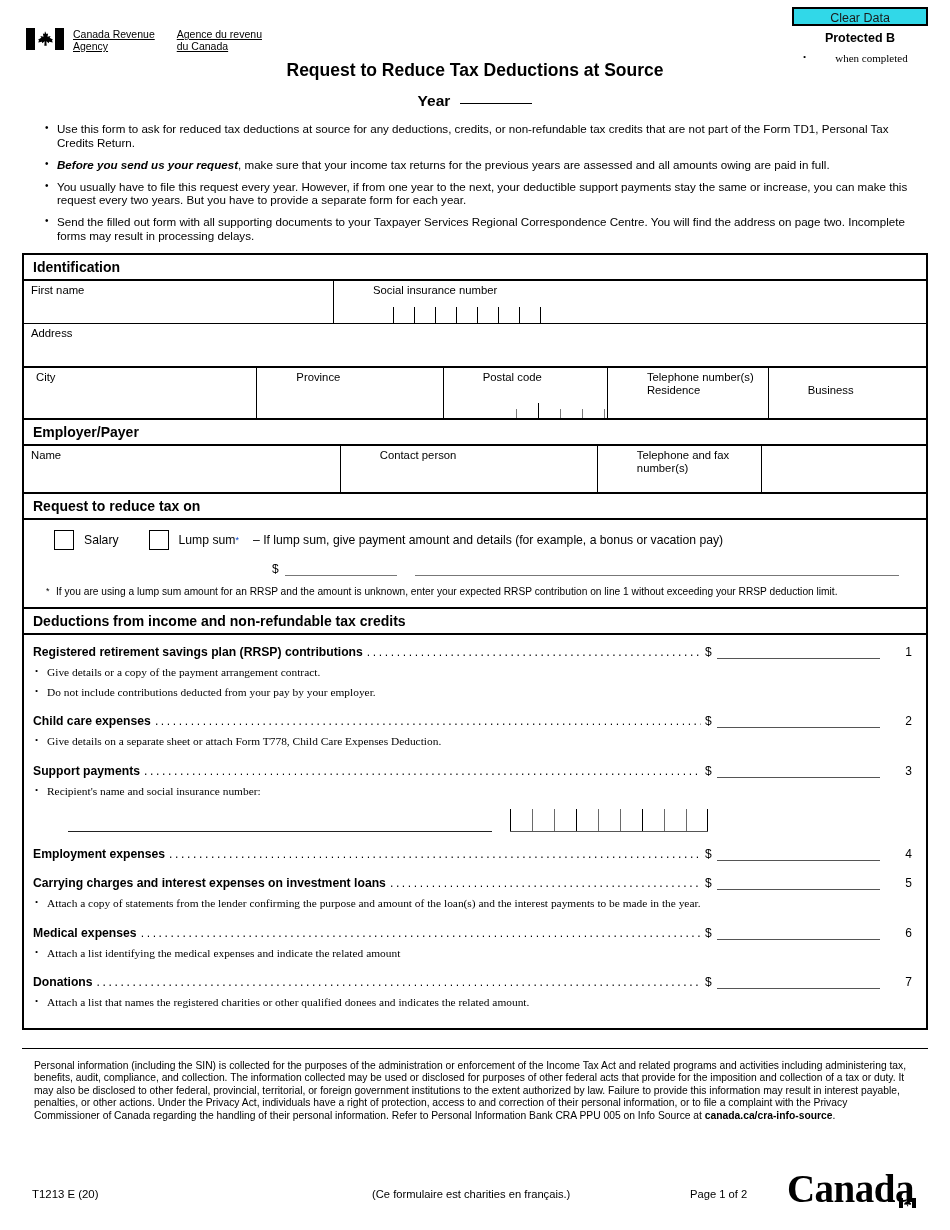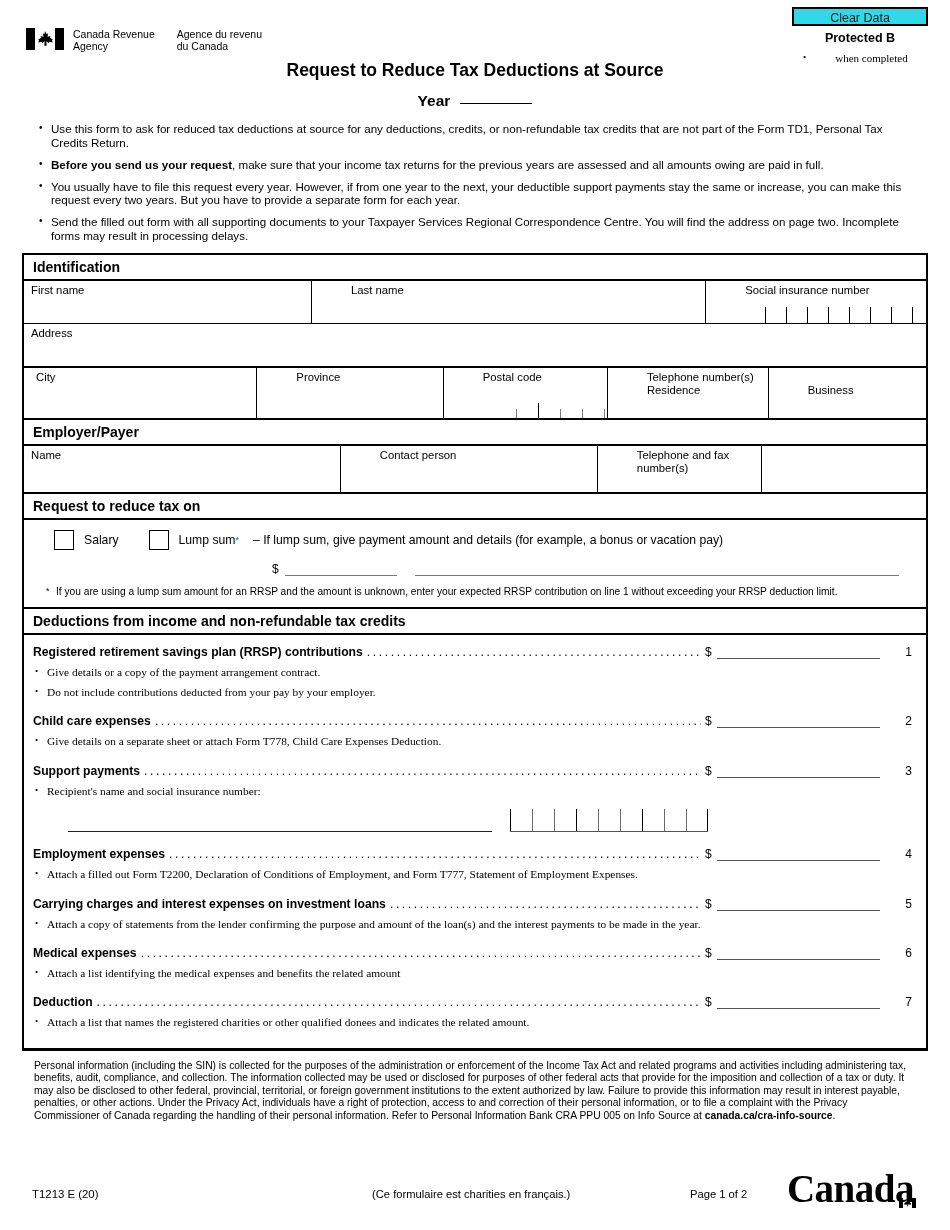--- a/index.html
+++ b/index.html
@@ -22,45 +22,45 @@
     font-size:12.5px; line-height:19px; text-align:center;
     color:#1a1a1a; box-sizing:border-box; cursor:pointer;
   }
   .protected{
     position:absolute; right:22px; top:31px;
     width:136px; text-align:center;
     font-size:12.5px; font-weight:bold; line-height:14px;
   }
   .protected .sub{font-weight:normal;font-size:11px;display:block;line-height:13px;}
 
-  .logo-wrap{position:absolute;left:26px;top:28px;display:flex;align-items:flex-start;}
+  .logo-wrap{position:absolute;left:26px;top:28px;display:flex;align-items:flex-start;text-decoration:underline;}
   .flag{position:relative;width:38px;height:22px;flex:none;margin-right:9px;}
   .flag .bar{position:absolute;top:0;width:9px;height:22px;background:#000;}
   .flag .bar.l{left:0;} .flag .bar.r{right:0;}
   .flag .leafbox{position:absolute;left:9px;top:0;width:20px;height:22px;}
   .logo-txt{font-size:10.5px;line-height:12px;white-space:pre-line;margin-right:22px;}
 
   .title{
     position:absolute;left:0;right:0;top:60px;
     text-align:center;font-size:17.5px;font-weight:bold;letter-spacing:0px;
   }
   .yearline{
     position:absolute;left:0;right:0;top:90px;
     text-align:center;font-size:15.5px;font-weight:bold;
   }
   .yearline .blank{
     display:inline-block;width:72px;border-bottom:1.6px solid #000;
     margin-left:10px;vertical-align:2px;height:13px;
   }
 
   
-  .intro{position:absolute;left:38px;top:122px;width:880px;}
+  .intro{position:absolute;left:44px;top:122px;width:880px;}
   .ib{position:relative;padding-left:13px;font-size:11.6px;line-height:13.6px;margin-bottom:8.5px;}
   .ib:before{content:"\2022";position:absolute;left:1px;top:-1px;font-size:10px;}
-  .ib b{font-weight:bold;}
+  .ib b{font-weight:bold;font-style:italic;}
 
   
   .form{
     position:absolute;left:22px;top:253px;width:906px;
     border:2px solid #000;box-sizing:border-box;
   }
   .bandrow{border-bottom:2px solid #000;}
   .band{
     font-size:14px;font-weight:bold;padding:4px 7px 4px 9px;
     line-height:16px;
@@ -175,23 +175,20 @@
   <div class="form">
 
     <div class="bandrow">
       <div class="band">Identification</div>
     </div>
 
     <div class="row">
       <div class="cell h42" style="width:310px;">
         <div class="lbl">First name</div>
       </div>
-      <div class="cell h42" style="width:390px;">
-        <div class="lbl">Last name</div>
-      </div>
       <div class="cell h42" style="width:202px;">
         <div class="lbl">Social insurance number</div>
         <div class="ticks" style="left:6px;">
           <span class="t first" style="width:21px;height:16px;"></span>
           <span class="t" style="width:21px;height:16px;"></span>
           <span class="t" style="width:21px;height:16px;"></span>
           <span class="t" style="width:21px;height:16px;"></span>
           <span class="t" style="width:21px;height:16px;"></span>
           <span class="t" style="width:21px;height:16px;"></span>
           <span class="t" style="width:21px;height:16px;"></span>
@@ -336,21 +333,20 @@
 
       <div class="dline">
         <span class="dlabel">Employment expenses</span>
         <span class="dots">.....................................................................................................</span>
         <span class="amtbox">
           <span class="d">$</span>
           <span class="ul"></span>
         </span>
         <span class="lineno">4</span>
       </div>
-      <div class="sub" style="width:700px;">Attach a filled out Form T2200, Declaration of Conditions of Employment, and Form T777, Statement of Employment Expenses.</div>
       <div class="sp14"></div>
 
       <div class="dline">
         <span class="dlabel">Carrying charges and interest expenses on investment loans</span>
         <span class="dots">.....................................................................................................</span>
         <span class="amtbox">
           <span class="d">$</span>
           <span class="ul"></span>
         </span>
         <span class="lineno">5</span>
@@ -360,25 +356,25 @@
 
       <div class="dline">
         <span class="dlabel">Medical expenses</span>
         <span class="dots">.....................................................................................................</span>
         <span class="amtbox">
           <span class="d">$</span>
           <span class="ul"></span>
         </span>
         <span class="lineno">6</span>
       </div>
-      <div class="sub">Attach a list identifying the medical expenses and benefits the related amount</div>
-      <div class="sp14"></div>
-
-      <div class="dline">
-        <span class="dlabel">Deduction</span>
+      <div class="sub">Attach a list identifying the medical expenses and indicate the related amount</div>
+      <div class="sp14"></div>
+
+      <div class="dline">
+        <span class="dlabel">Donations</span>
         <span class="dots">.....................................................................................................</span>
         <span class="amtbox">
           <span class="d">$</span>
           <span class="ul"></span>
         </span>
         <span class="lineno">7</span>
       </div>
       <div class="sub">Attach a list that names the registered charities or other qualified donees and indicates the related amount.</div>
       <div class="sp8"></div>
 

